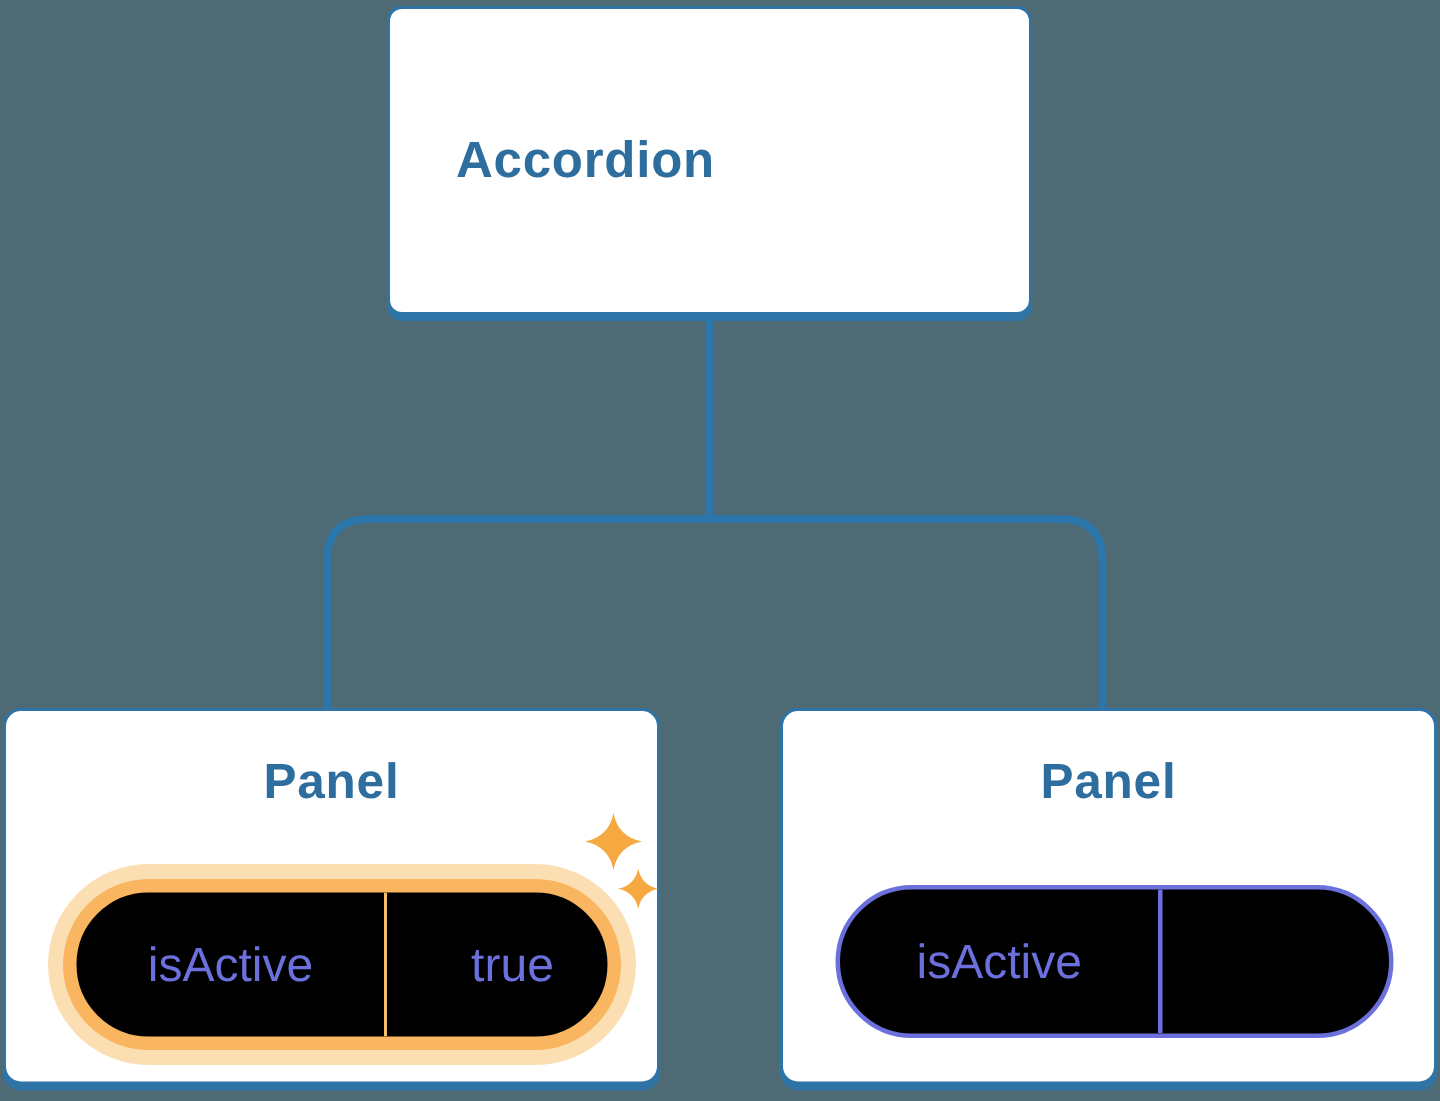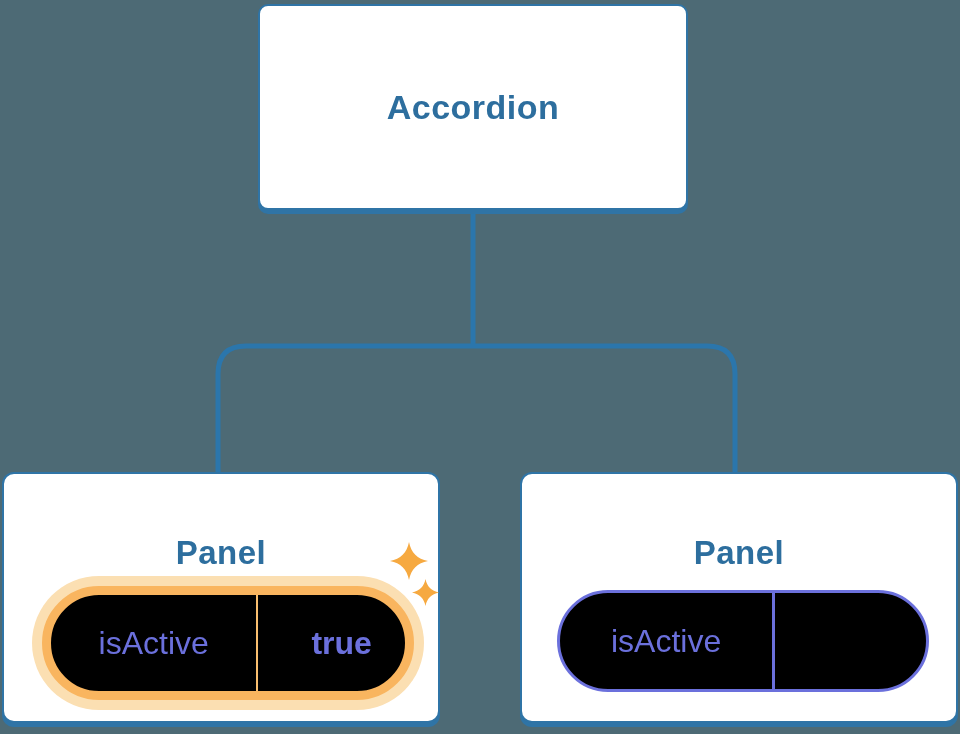--- a/index.html
+++ b/index.html
@@ -34,38 +34,39 @@
     box-sizing: border-box;
   }
   .root-node {
     left: 258px;
     top: 4px;
     width: 430px;
     height: 206px;
     border-radius: 10px;
     display: flex;
     align-items: center;
-    justify-content: center;
+    justify-content: flex-start;
+    padding-left: 44px;
   }
   .node-label {
     color: #2D6E9E;
     font-size: 34px;
     font-weight: 600;
     letter-spacing: 0.5px;
   }
   .panel-node {
     top: 472px;
     width: 438px;
     height: 251px;
     border-radius: 12px;
   }
   .panel-left  { left: 2px; }
   .panel-right { left: 520px; }
   .panel-title {
-    margin-top: 60px;
+    margin-top: 28px;
     text-align: center;
     color: #2D6E9E;
     font-size: 33px;
     font-weight: 600;
     letter-spacing: 0.5px;
   }
   .pill {
     position: absolute;
     background: #000000;
     box-sizing: border-box;
@@ -99,21 +100,21 @@
   }
   .pill .key { width: 58%; }
   .pill .val { flex: 1; }
   .pill .divider {
     width: 2px;
     align-self: stretch;
   }
   .pill-active .divider   { background: #F8BE6E; }
   .pill-inactive .divider { width: 3px; background: #6B70DC; }
   .val-active {
-    font-weight: 700;
+    font-weight: 400;
     color: #5157CE;
     padding-left: 20px;
   }
   .sparkle {
     position: absolute;
     z-index: 2;
   }
   .sparkle path { fill: #F6A940; }
   .sparkle-big   { left: 386px; top: 68px;  width: 38px; height: 38px; }
   .sparkle-small { left: 408px; top: 105px; width: 27px; height: 27px; }

